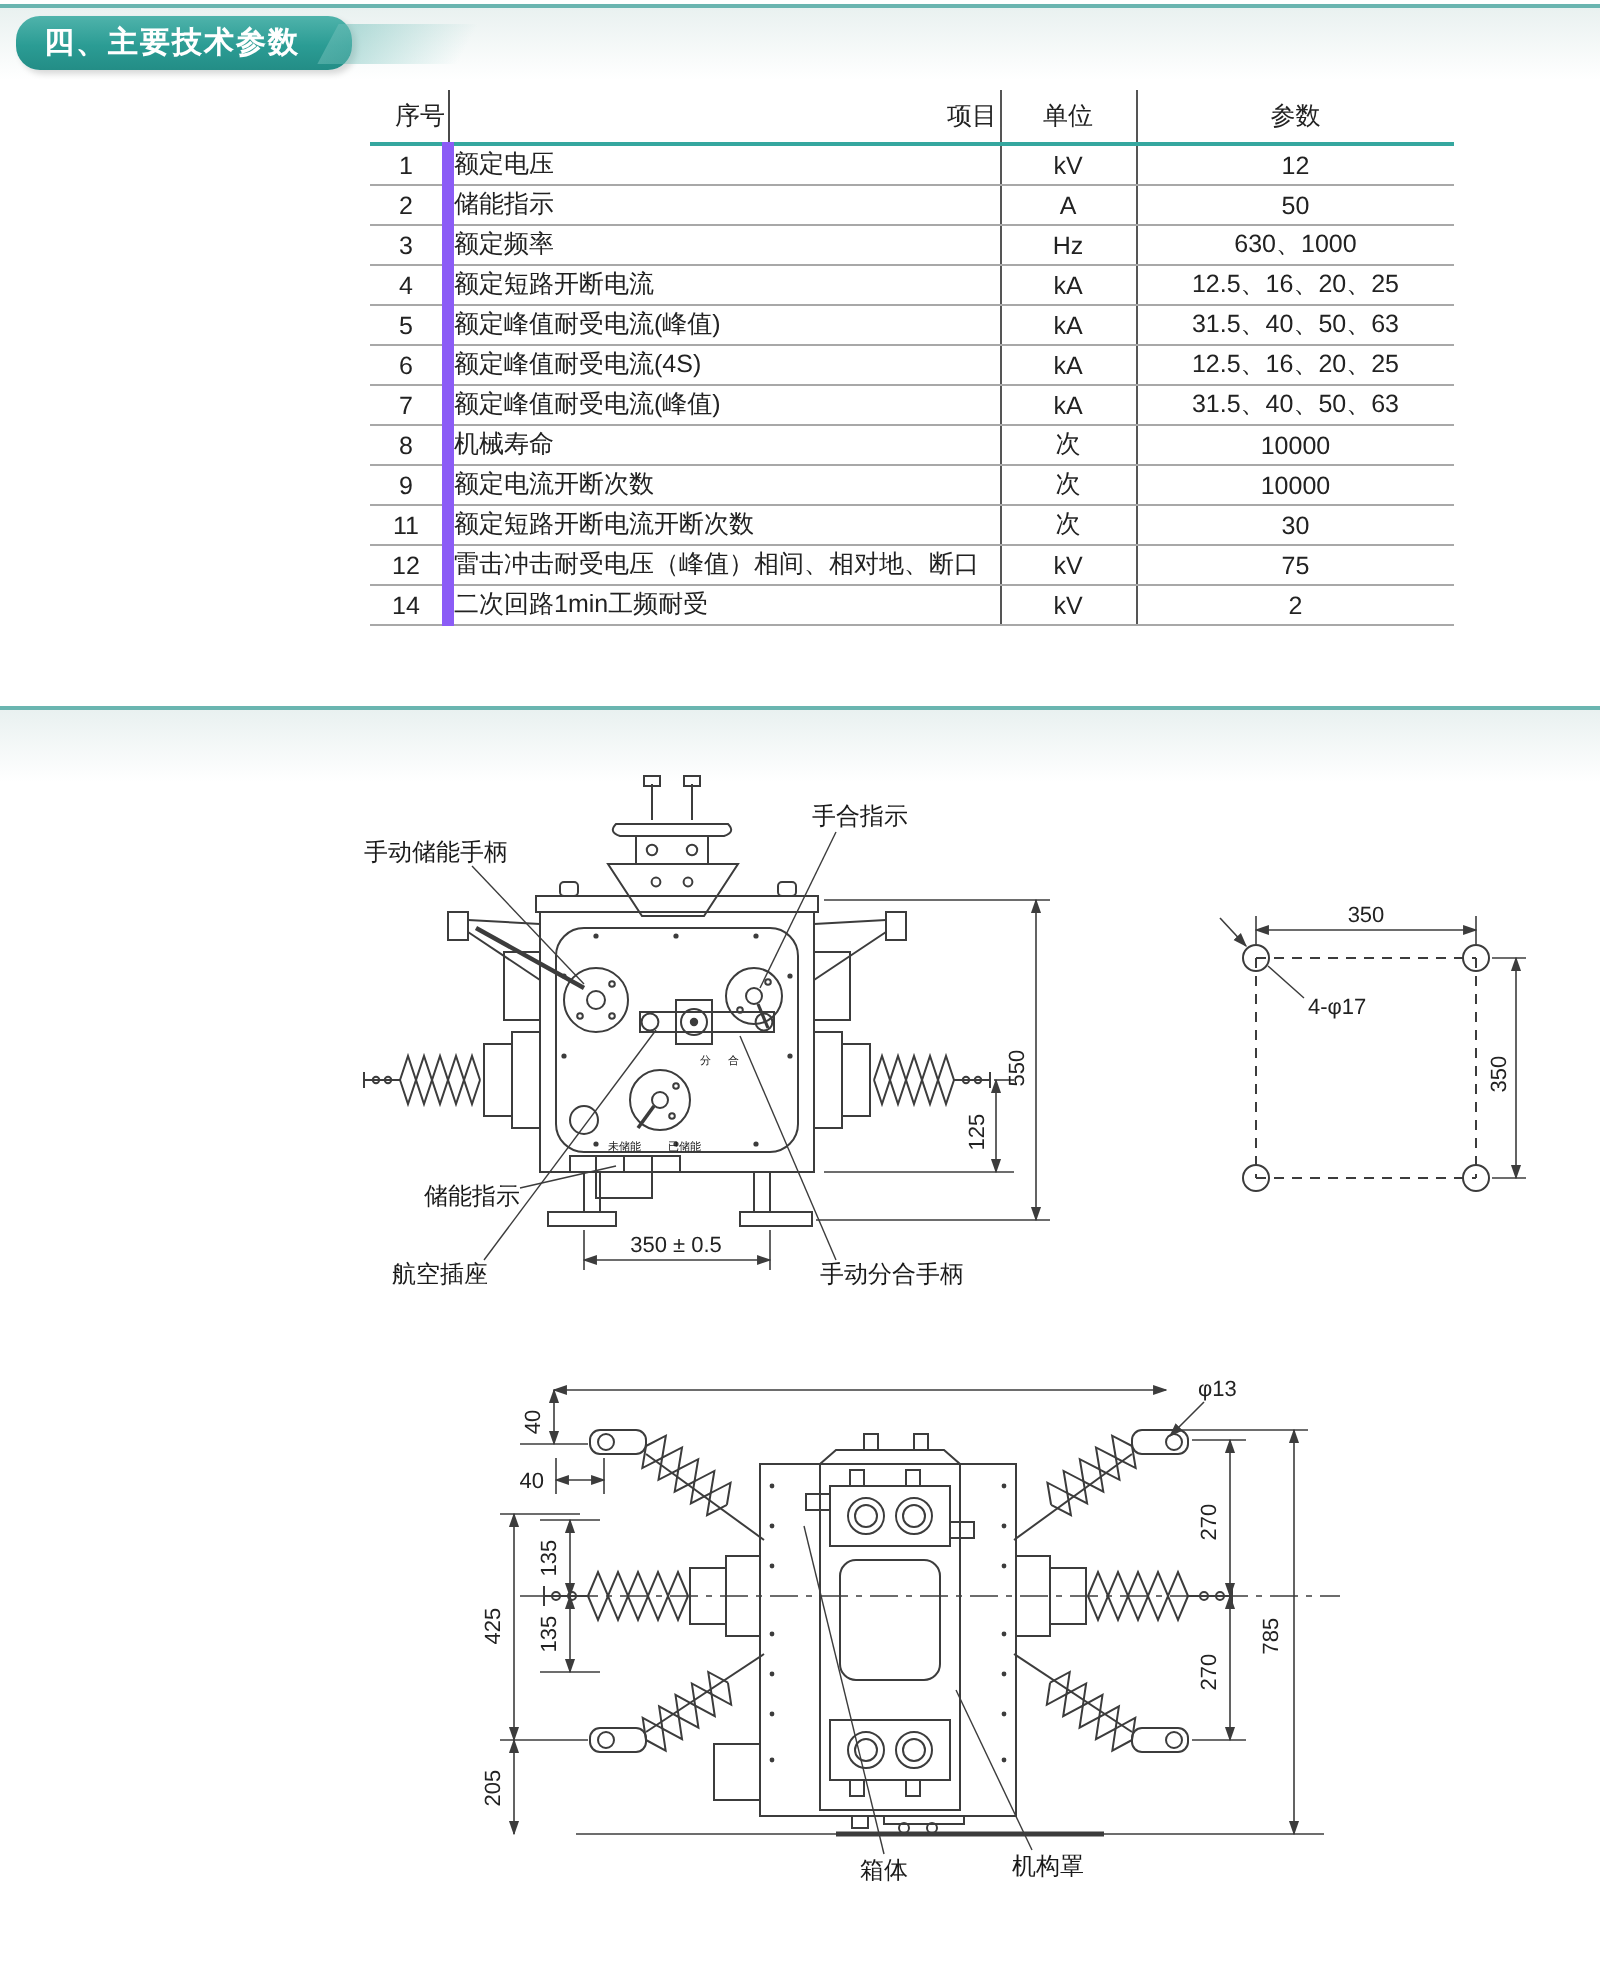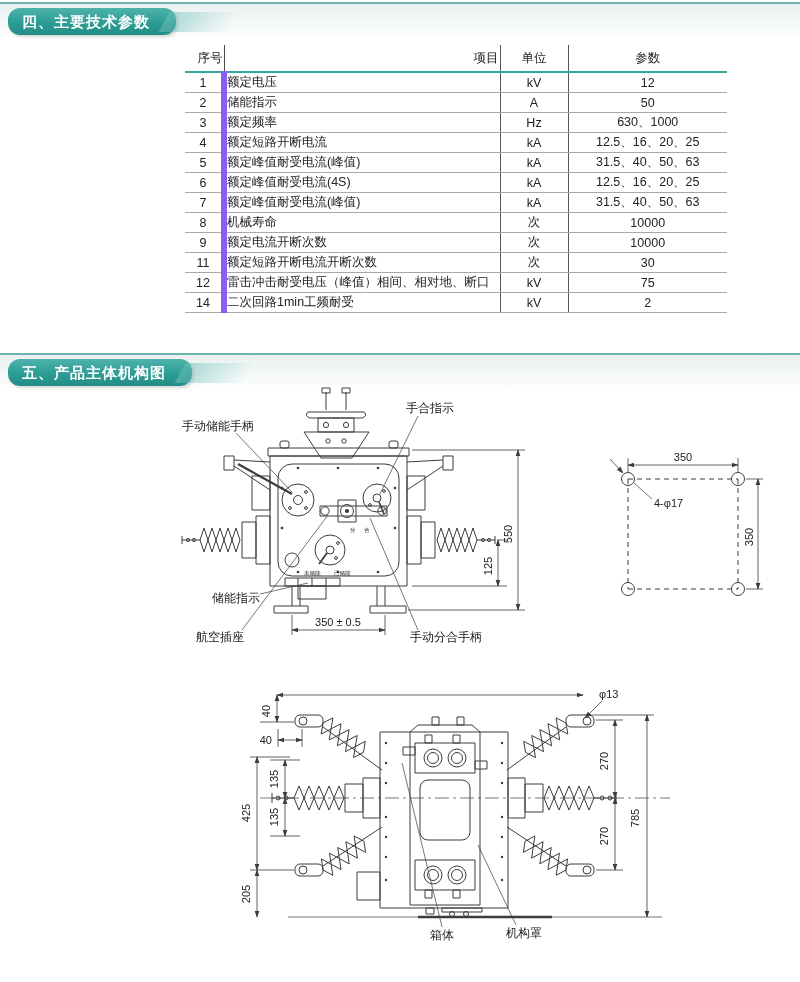--- a/index.html
+++ b/index.html
@@ -132,23 +132,20 @@
           <td class="num">14</td>
           <td class="c2">二次回路1min工频耐受</td>
           <td class="c3">kV</td>
           <td class="c4">2</td>
         </tr>
     </tbody>
   </table>
 
   <div class="topline" style="top:353px"></div>
   <div class="fadeband" style="top:355px"></div>
-  <div class="banner" style="top:359px">
-    <span>五、产品主体机构图</span>
-  </div>
 
   <svg style="left:180px;top:388px" width="420" height="278" viewBox="0 0 420 278">
     <defs>
       <marker id="ar1" viewBox="0 0 10 10" refX="9" refY="5" markerWidth="9" markerHeight="9" orient="auto-start-reverse">
         <path d="M0,1.5 L10,5 L0,8.5 z" fill="#3c3c3c"></path>
       </marker>
     </defs>
 
     <g class="ln">
       <line x1="146" y1="4" x2="146" y2="22"></line>

